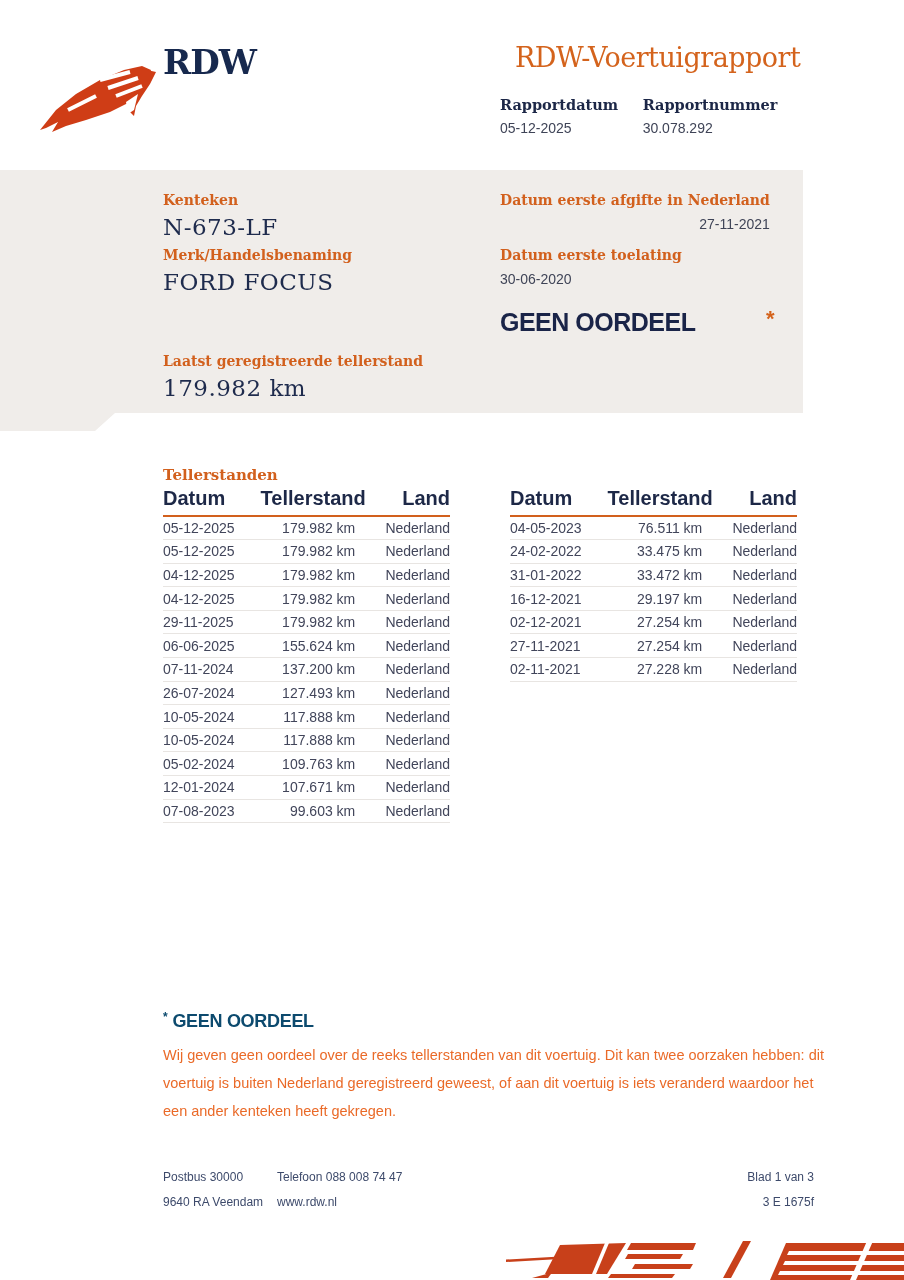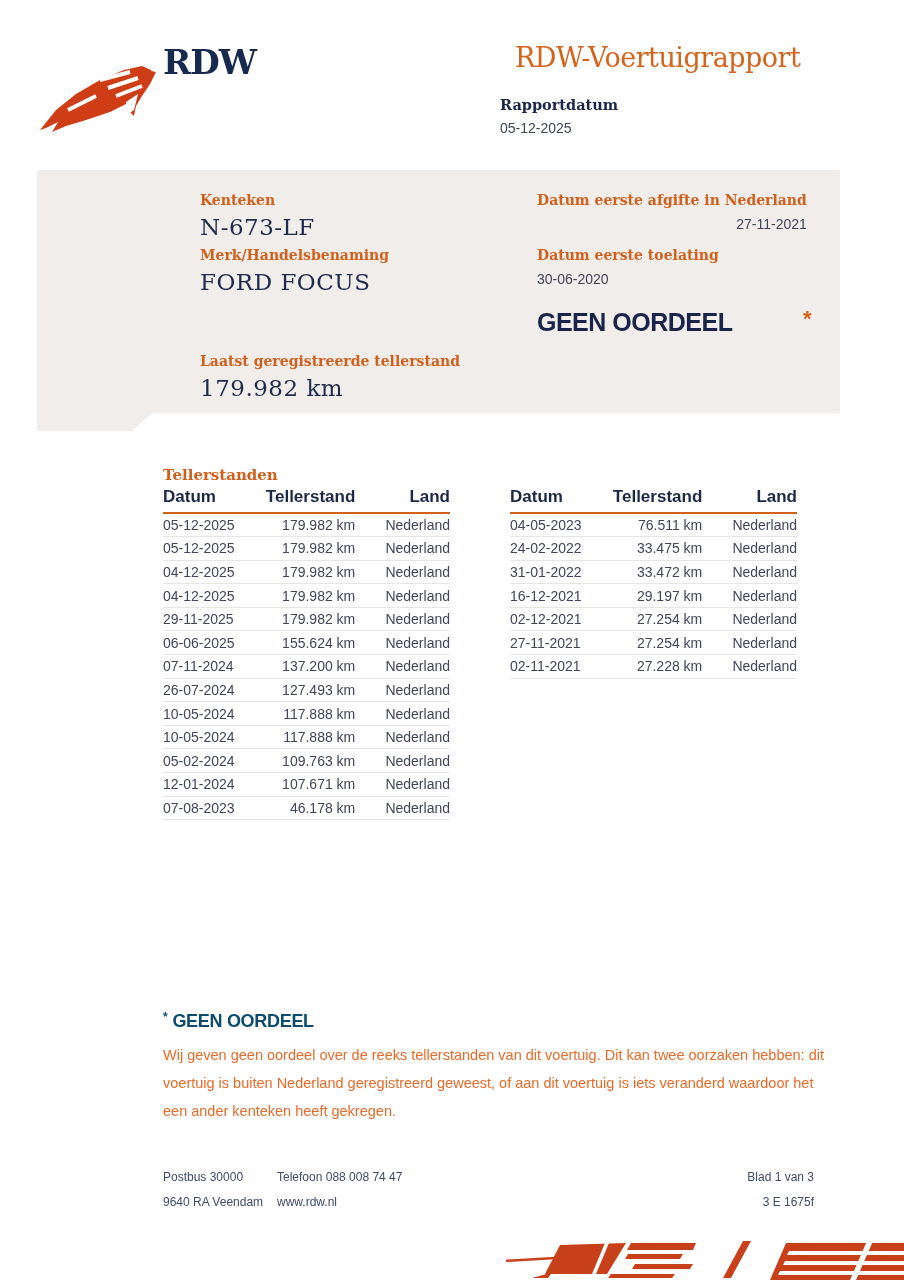--- a/index.html
+++ b/index.html
@@ -34,21 +34,20 @@
     font-size: 14.5px; color: #1c2747;
   }
   .meta-value { margin-top: 7px; font-size: 14px; color: #3f4457; }
 
   
   .summary {
     position: absolute; left: 0; top: 170px;
     width: 803px; height: 261px;
     background: #f0edea;
     clip-path: polygon(0 0, 100% 0, 100% 243px, 115px 243px, 95px 100%, 0 100%);
-    margin-left: 37px;
   }
   .field { position: absolute; }
   .field-label {
     font-family: "DejaVu Serif", serif; font-weight: bold;
     font-size: 14px; color: #d2601d;
   }
   .field-value-lg {
     margin-top: 6px; font-family: "DejaVu Serif", serif;
     font-size: 23px; color: #1e2b4d; letter-spacing: 0.5px;
   }
@@ -68,21 +67,21 @@
     font-family: "DejaVu Serif", serif; font-weight: bold;
     font-size: 15px; color: #d2601d;
   }
   .tables { position: absolute; left: 163px; top: 487px; width: 634px; }
   table.readings {
     border-collapse: collapse; table-layout: fixed;
     width: 287px; float: left;
   }
   table.readings + table.readings { margin-left: 60px; }
   table.readings th {
-    font-size: 17px; font-weight: bold; color: #1d2847;
+    font-size: 20px; font-weight: bold; color: #1d2847;
     text-align: left; padding: 0 0 5px 0;
     border-bottom: 2px solid #d2601d;
   }
   table.readings th.num, table.readings td.num,
   table.readings th:nth-child(2), table.readings td:nth-child(2),
   table.readings th:nth-child(3), table.readings td:nth-child(3) { text-align: right; }
   table.readings td {
     font-size: 14px; color: #41455a;
     height: 23.6px; padding: 0;
     border-bottom: 1px solid #e8e5e2;
@@ -132,20 +131,24 @@
       <polygon fill="#ffffff" points="88,44 100,36 96,52 90,56"></polygon>
     </svg>
     <span class="logo-text">RDW</span>
   </div>
   <h1 class="title">RDW-Voertuigrapport</h1>
   <div class="header-meta">
     <div class="meta-col">
       <div class="meta-label">Rapportdatum</div>
       <div class="meta-value">05-12-2025</div>
     </div>
+    <div class="meta-col">
+      <div class="meta-label">Rapportnummer</div>
+      <div class="meta-value">30.078.292</div>
+    </div>
   </div>
 </div>
 
 <div class="summary">
   <div class="field" style="left:163px; top:22px;">
     <div class="field-label">Kenteken</div>
     <div class="field-value-lg">N-673-LF</div>
   </div>
   <div class="field" style="left:163px; top:77px;">
     <div class="field-label">Merk/Handelsbenaming</div>
@@ -239,21 +242,21 @@
           <td>109.763 km</td>
           <td>Nederland</td>
         </tr>
         <tr>
           <td>12-01-2024</td>
           <td>107.671 km</td>
           <td>Nederland</td>
         </tr>
         <tr>
           <td>07-08-2023</td>
-          <td>46.178 km</td>
+          <td>99.603 km</td>
           <td>Nederland</td>
         </tr>
       </tbody>
   </table>
 
   <table class="readings">
     <colgroup>
         <col class="c1">
         <col class="c2">
         <col class="c3">

